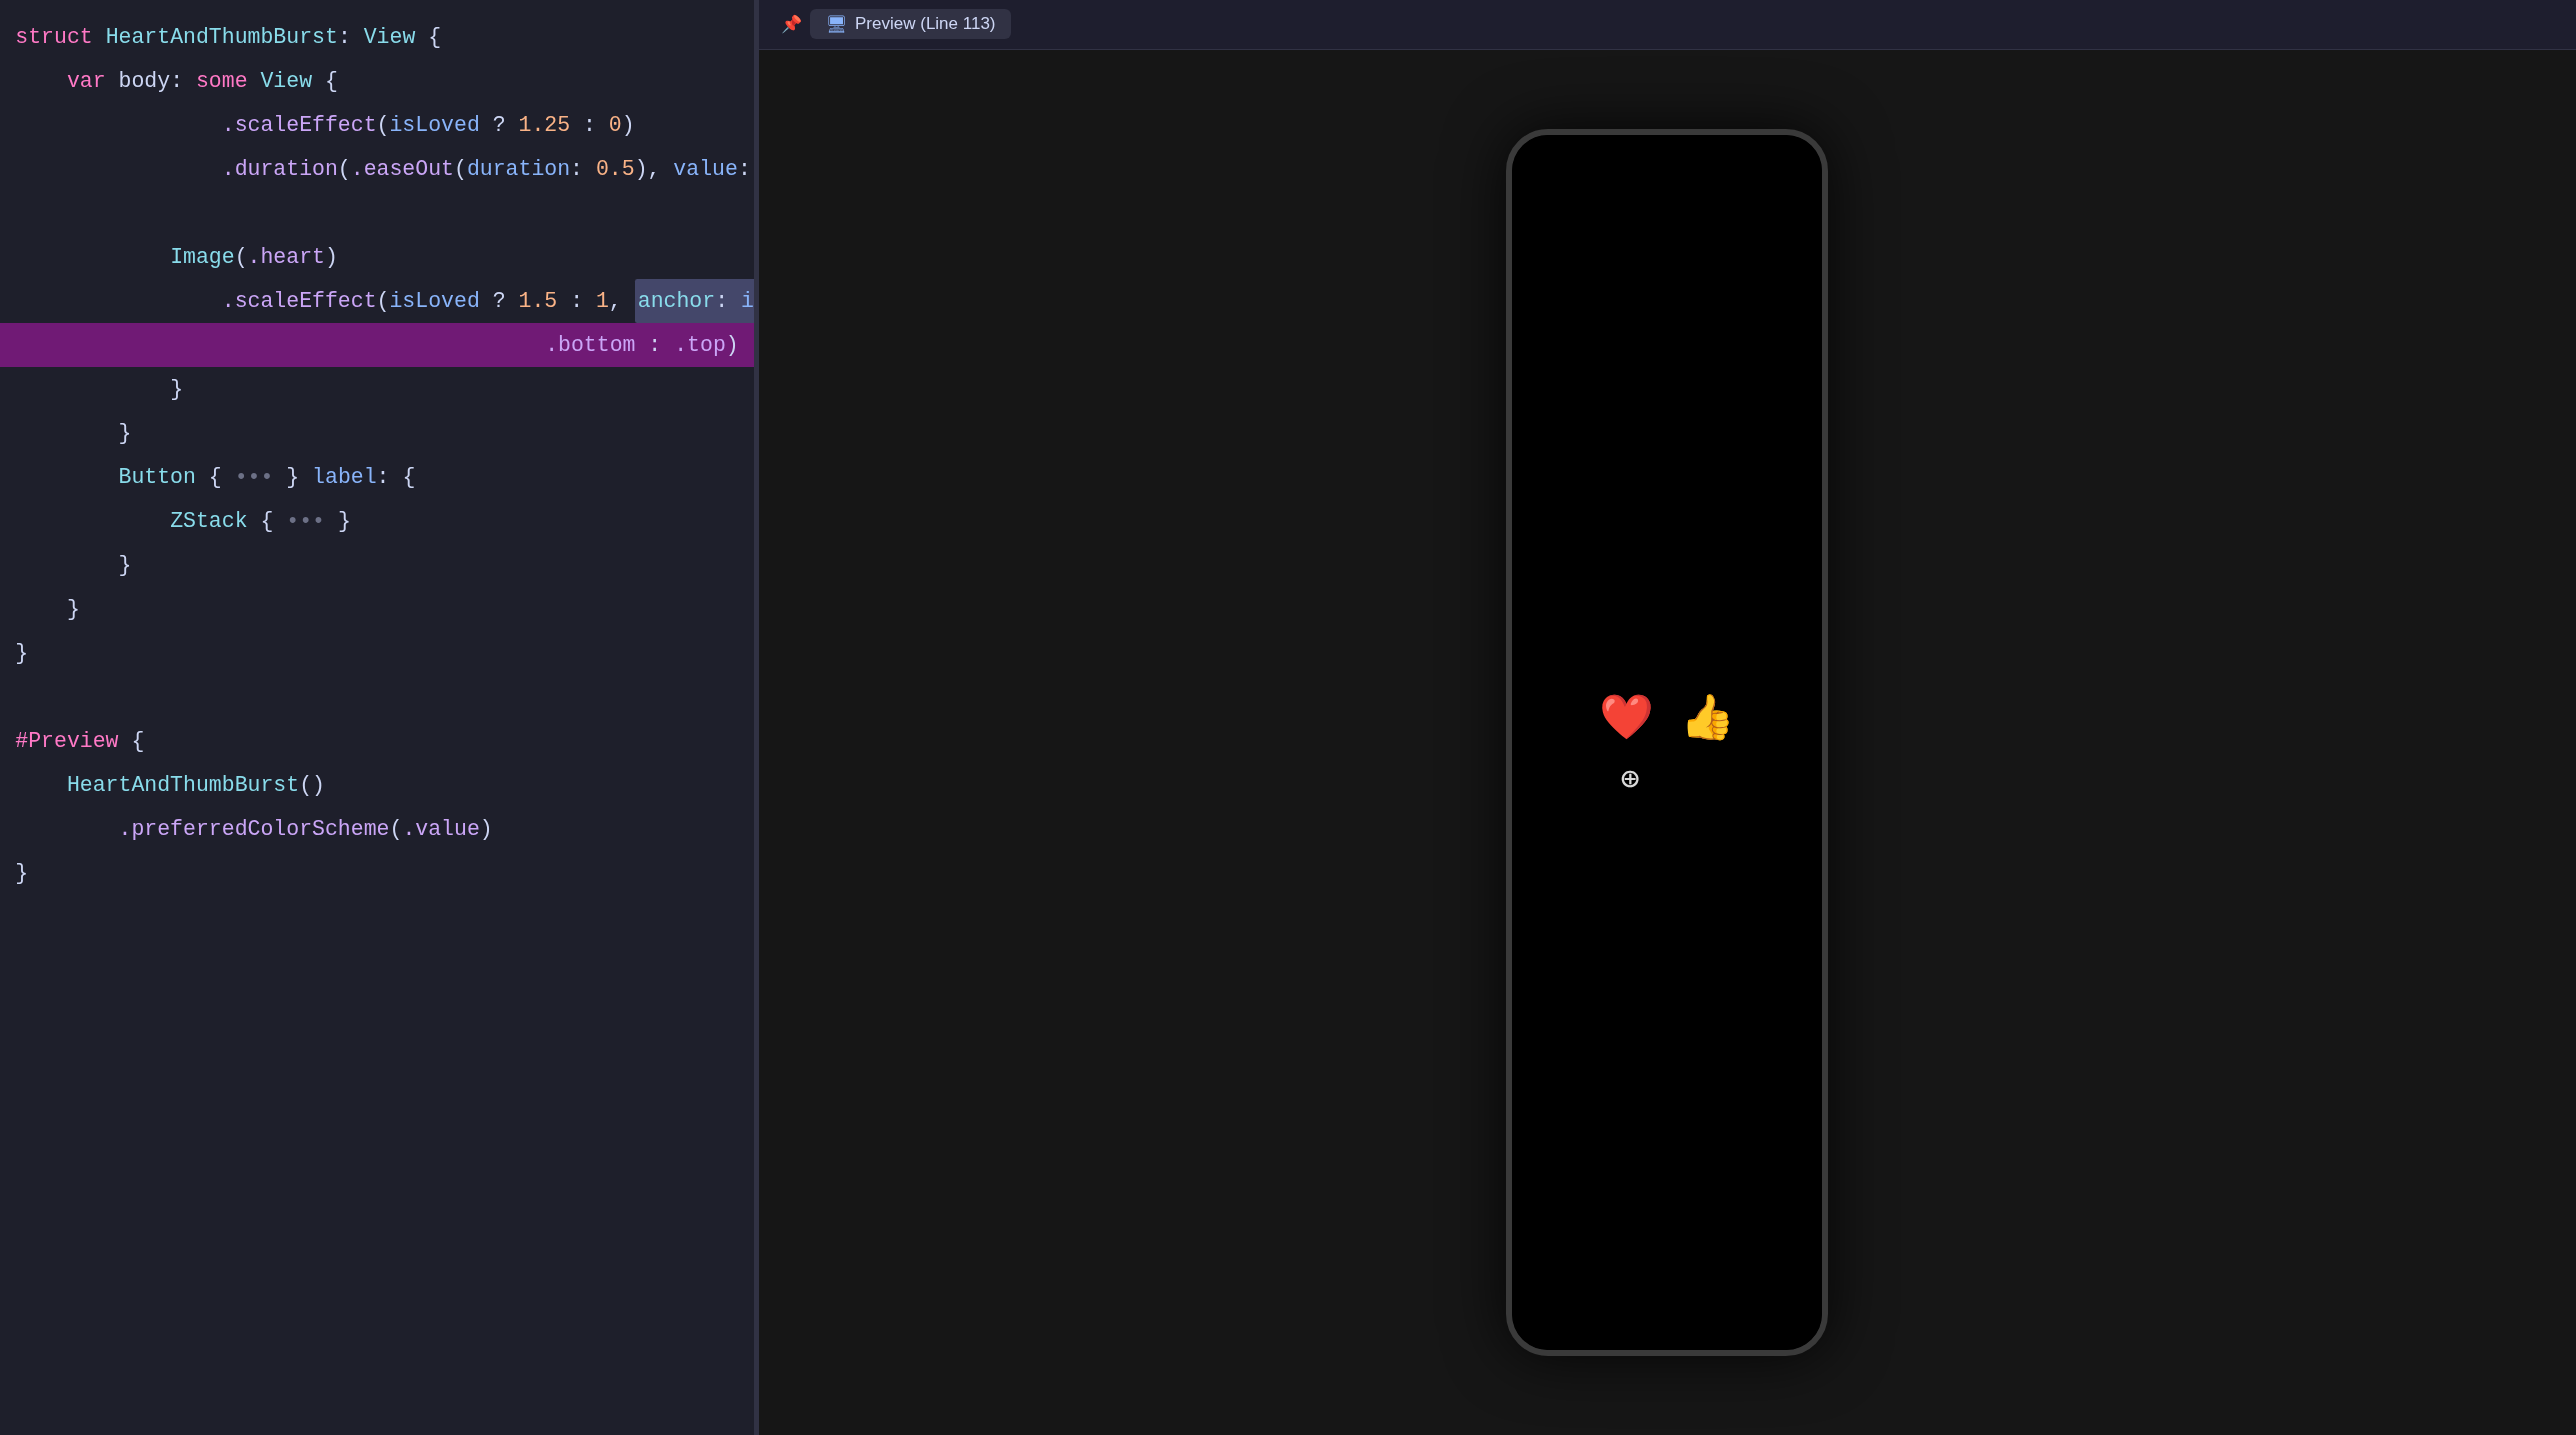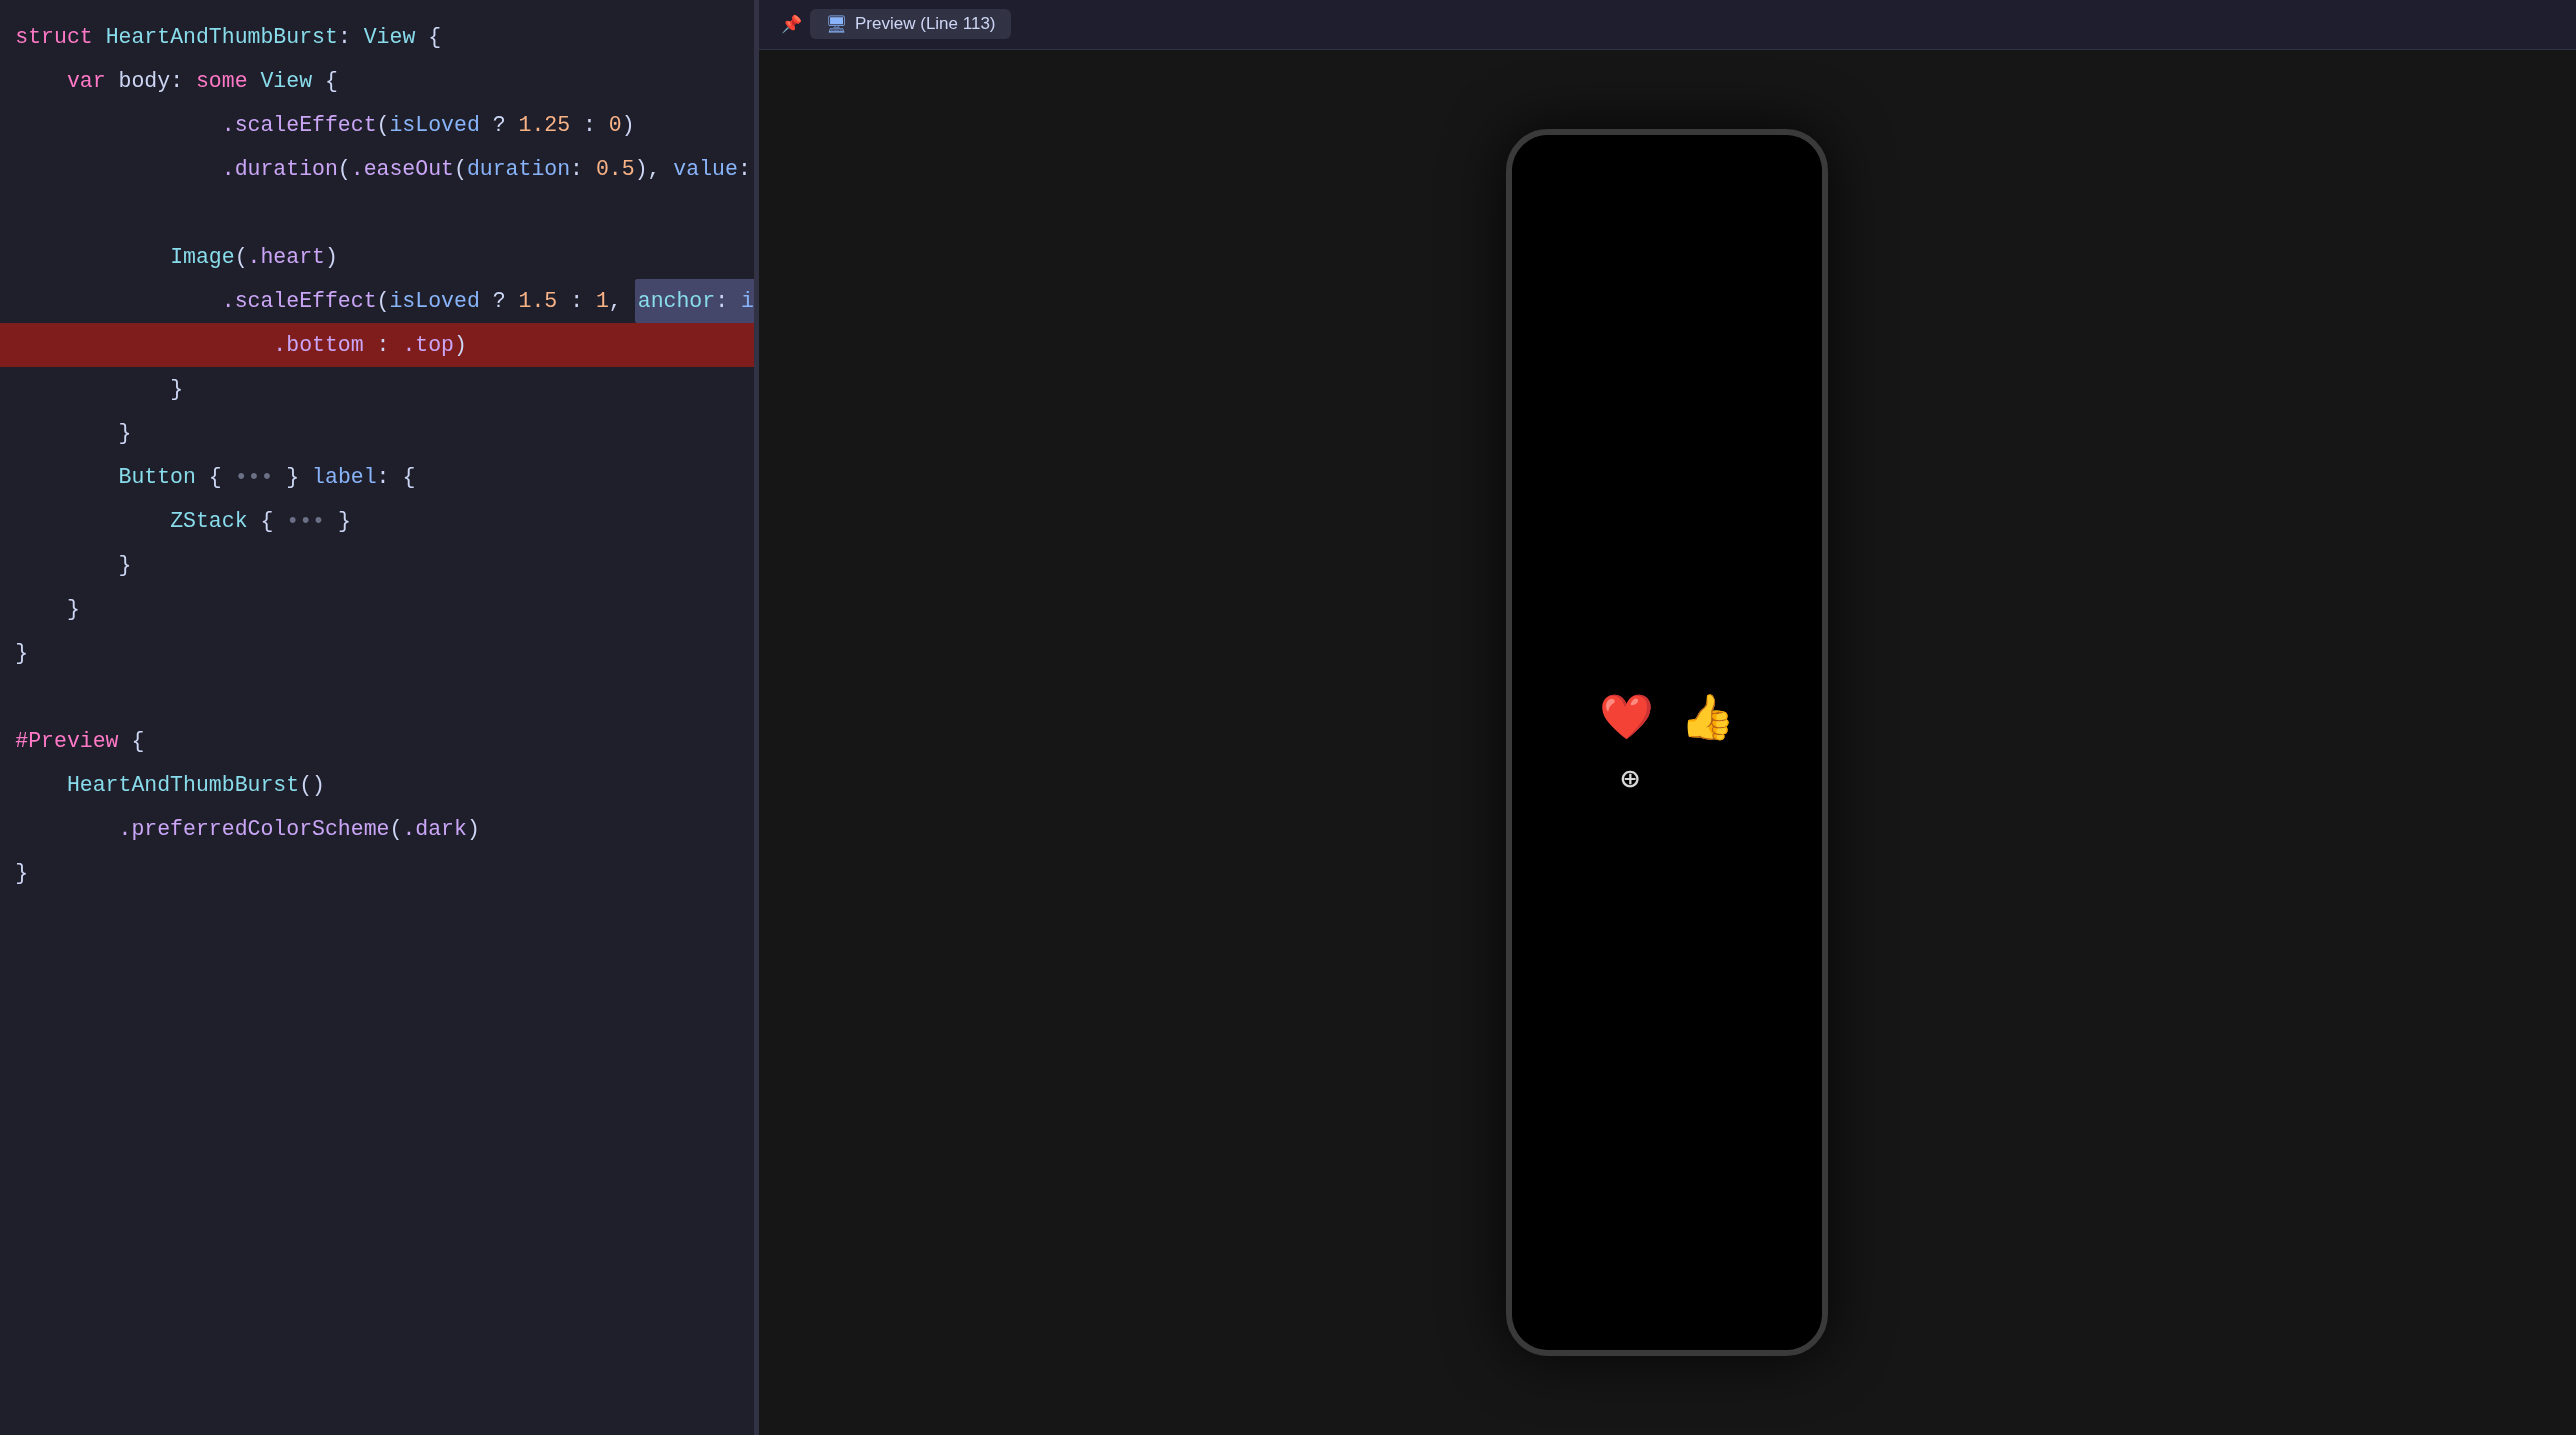--- a/index.html
+++ b/index.html
@@ -36,21 +36,22 @@
 
     .code-line {
       display: flex;
       align-items: center;
       padding: 0 15.3px;
       white-space: pre;
       position: relative;
     }
 
     .code-line.highlighted {
-      background: #7f1d1d;
+      background: #701a75;
+      justify-content: flex-end;
     }
     .kw-struct { color: #ff79c6; }
     .kw-var { color: #ff79c6; }
     .kw-some { color: #ff79c6; }
     .kw-method { color: #cba6f7; }
     .kw-property { color: #89dceb; }
     .kw-number { color: #fab387; text-align: center; }
     .kw-plain { color: #cdd6f4; }
     .kw-typename { color: #89dceb; }
     .kw-param { color: #89b4fa; }
@@ -218,21 +219,21 @@
 
     <div class="code-line">
       <span class="kw-preview-hash">#Preview</span><span class="kw-plain"> {</span>
     </div>
 
     <div class="code-line">
       <span class="kw-plain">    </span><span class="kw-typename">HeartAndThumbBurst</span><span class="kw-plain">()</span>
     </div>
 
     <div class="code-line">
-      <span class="kw-plain">        </span><span class="kw-method">.preferredColorScheme</span><span class="kw-plain">(</span><span class="kw-method">.dark</span><span class="kw-plain">)</span>
+      <span class="kw-plain">        </span><span class="kw-method">.preferredColorScheme</span><span class="kw-plain">(</span><span class="kw-method">.value</span><span class="kw-plain">)</span>
     </div>
 
     <div class="code-line">
       <span class="kw-plain">}</span>
     </div>
 
   </div>
 </div>
 
 <div class="panel-divider"></div>

